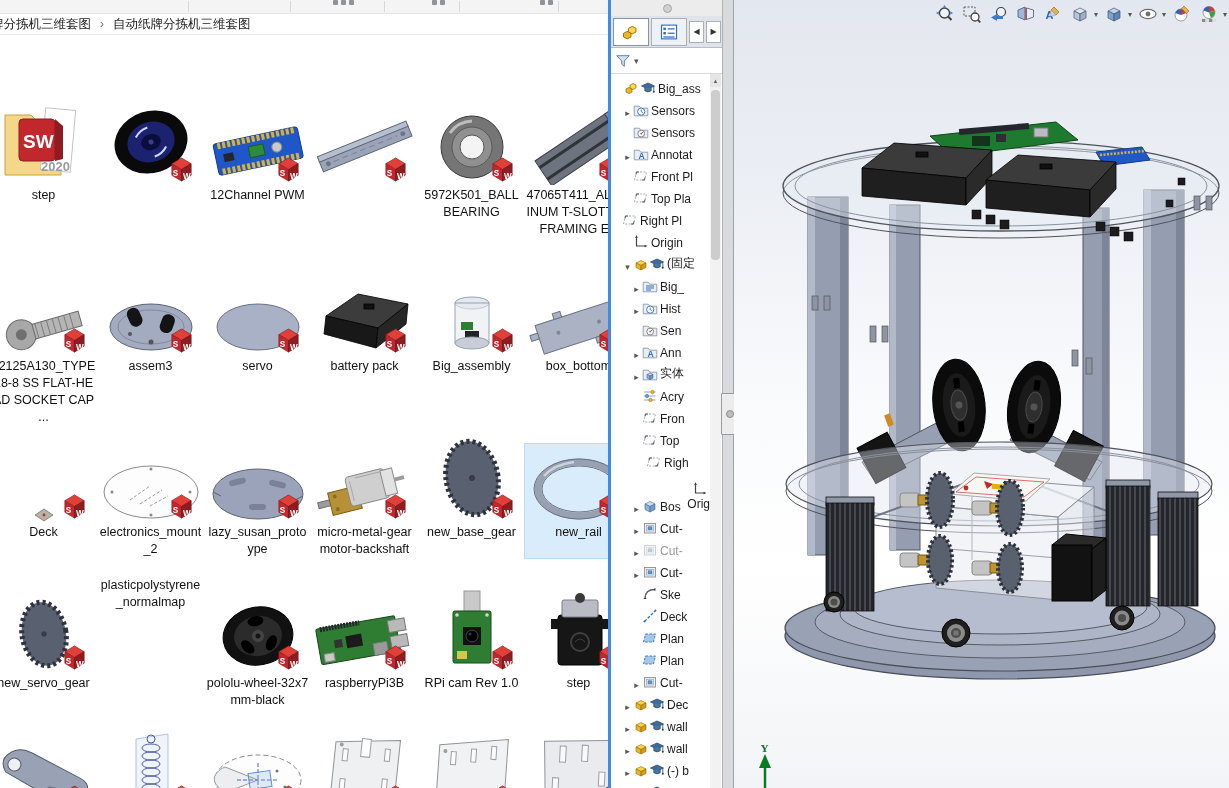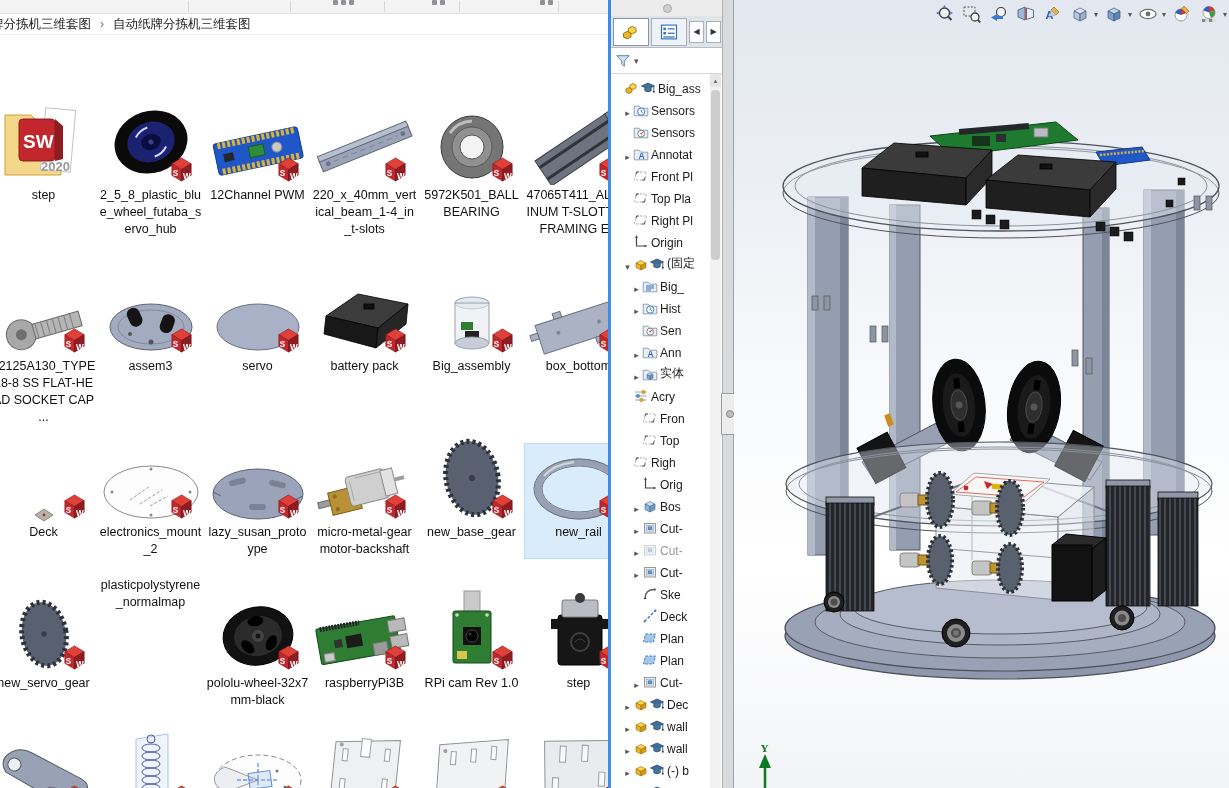--- a/index.html
+++ b/index.html
@@ -117,21 +117,20 @@
                 </g>
               </svg>
               <div class="badge"><svg width="27" height="27" viewBox="0 0 28 28">
                   <polygon points="4,8 14,2 24,8 14,14" fill="#e04038" stroke="#8f1c20" stroke-width="0.7"></polygon>
                   <path d="M4,8 v12 l10,6 v-12z" fill="#c1272d" stroke="#8f1c20" stroke-width="0.7"></path>
                   <path d="M24,8 v12 l-10,6 v-12z" fill="#8f1c20" stroke="#6d1216" stroke-width="0.7"></path>
                   <text x="5" y="21" font-size="8.5" font-weight="bold" fill="#fff" font-family="Liberation Sans,sans-serif">S</text>
                   <text x="15.5" y="24" font-size="8.5" font-weight="bold" fill="#fff" font-family="Liberation Sans,sans-serif">W</text>
                 </svg></div>
             </div>
-            <div class="flabel">2_5_8_plastic_blue_wheel_futaba_servo_hub</div>
           </div>
           <div class="tile">
             <div class="thumb" style="height: 96px;">
               <svg width="102" height="70" viewBox="0 0 102 70">
                 <g transform="rotate(-12 51 35)">
                   <rect x="8" y="20" width="86" height="32" rx="3" fill="#1f57c9" stroke="#123a8a"></rect>
                   <line x1="12" y1="23" x2="90" y2="23" stroke="#d9b23a" stroke-width="6" stroke-dasharray="3,2"></line>
                   <line x1="12" y1="49" x2="90" y2="49" stroke="#d9b23a" stroke-width="6" stroke-dasharray="3,2"></line>
                   <rect x="42" y="30" width="15" height="11" fill="#2e8b3a" stroke="#1c5a24"></rect>
                   <circle cx="70" cy="36" r="5" fill="#c9c9c9" stroke="#8a8a8a"></circle>
@@ -160,21 +159,20 @@
                 </g>
               </svg>
               <div class="badge"><svg width="27" height="27" viewBox="0 0 28 28">
                   <polygon points="4,8 14,2 24,8 14,14" fill="#e04038" stroke="#8f1c20" stroke-width="0.7"></polygon>
                   <path d="M4,8 v12 l10,6 v-12z" fill="#c1272d" stroke="#8f1c20" stroke-width="0.7"></path>
                   <path d="M24,8 v12 l-10,6 v-12z" fill="#8f1c20" stroke="#6d1216" stroke-width="0.7"></path>
                   <text x="5" y="21" font-size="8.5" font-weight="bold" fill="#fff" font-family="Liberation Sans,sans-serif">S</text>
                   <text x="15.5" y="24" font-size="8.5" font-weight="bold" fill="#fff" font-family="Liberation Sans,sans-serif">W</text>
                 </svg></div>
             </div>
-            <div class="flabel">220_x_40mm_vertical_beam_1-4_in_t-slots</div>
           </div>
           <div class="tile">
             <div class="thumb" style="height: 96px;">
               <svg width="80" height="74" viewBox="0 0 80 74">
                 <circle cx="40" cy="36" r="31" fill="#757575" stroke="#3c3c3c"></circle>
                 <circle cx="40" cy="36" r="20" fill="#909090" stroke="#5a5a5a"></circle>
                 <circle cx="40" cy="36" r="12" fill="#f4f4f4" stroke="#555"></circle>
                 <path d="M18,22 a28,28 0 0 1 22,-12" stroke="#bdbdbd" stroke-width="3" fill="none"></path>
               </svg>
               <div class="badge"><svg width="27" height="27" viewBox="0 0 28 28">
@@ -785,21 +783,21 @@
         </div>
         <div class="trow" style="padding-left: 11px;">
           <span class="arrow"></span>
           <span class="ticon"><svg width="16" height="16" viewBox="0 0 16 16">
               <polygon points="3.5,4 13.5,4 11.5,12 1.5,12" fill="none" stroke="#9aa0a8" stroke-width="0.9" stroke-dasharray="2,1.5"></polygon>
               <path d="M3.5,4 h2.5 M3.5,4 l-0.5,2.5" stroke="#555" stroke-width="1"></path>
               <path d="M11.5,12 h-2.5 M11.5,12 l0.5,-2.5" stroke="#555" stroke-width="1"></path>
             </svg></span>
           <span class="tlabel">Top Pla</span>
         </div>
-        <div class="trow" style="padding-left: 11px;">
+        <div class="trow" style="">
           <span class="arrow"></span>
           <span class="ticon"><svg width="16" height="16" viewBox="0 0 16 16">
               <polygon points="3.5,4 13.5,4 11.5,12 1.5,12" fill="none" stroke="#9aa0a8" stroke-width="0.9" stroke-dasharray="2,1.5"></polygon>
               <path d="M3.5,4 h2.5 M3.5,4 l-0.5,2.5" stroke="#555" stroke-width="1"></path>
               <path d="M11.5,12 h-2.5 M11.5,12 l0.5,-2.5" stroke="#555" stroke-width="1"></path>
             </svg></span>
           <span class="tlabel">Right Pl</span>
         </div>
         <div class="trow" style="padding-left: 11px;">
           <span class="arrow"></span>
@@ -865,21 +863,21 @@
         <div class="trow" style="padding-left: 20px;">
           <span class="arrow">▸</span>
           <span class="ticon"><svg width="16" height="16" viewBox="0 0 16 16">
               <path d="M1.2,4.2 h5 l1.6,2 h7 v7.6 h-13.6z" fill="#e9eef6" stroke="#7b8ea6" stroke-width="0.8"></path>
               <polygon points="5,8.5 8,7 11,8.5 8,10" fill="#cfe0f2" stroke="#3f6491" stroke-width="0.6"></polygon>
               <polygon points="5,8.5 8,10 8,13.5 5,12" fill="#8fb3dc" stroke="#3f6491" stroke-width="0.6"></polygon>
               <polygon points="11,8.5 8,10 8,13.5 11,12" fill="#6f9cc9" stroke="#3f6491" stroke-width="0.6"></polygon>
             </svg></span>
           <span class="tlabel">实体</span>
         </div>
-        <div class="trow" style="padding-left: 11px;">
+        <div class="trow" style="padding-left: 20px;">
           <span class="arrow"></span>
           <span class="ticon"><svg width="16" height="16" viewBox="0 0 16 16">
               <line x1="2" y1="4" x2="13.5" y2="4" stroke="#9aa0a8"></line>
               <circle cx="10.5" cy="4" r="1.7" fill="#f0b429" stroke="#8a6d00" stroke-width="0.5"></circle>
               <line x1="2" y1="8" x2="13.5" y2="8" stroke="#9aa0a8"></line>
               <circle cx="5" cy="8" r="1.7" fill="#5b9bd5" stroke="#2e6fbd" stroke-width="0.5"></circle>
               <line x1="2" y1="12" x2="13.5" y2="12" stroke="#9aa0a8"></line>
               <circle cx="8.5" cy="12" r="1.7" fill="#f0b429" stroke="#8a6d00" stroke-width="0.5"></circle>
             </svg></span>
           <span class="tlabel">Acry</span>
@@ -895,30 +893,30 @@
         </div>
         <div class="trow" style="padding-left: 20px;">
           <span class="arrow"></span>
           <span class="ticon"><svg width="16" height="16" viewBox="0 0 16 16">
               <polygon points="3.5,4 13.5,4 11.5,12 1.5,12" fill="none" stroke="#9aa0a8" stroke-width="0.9" stroke-dasharray="2,1.5"></polygon>
               <path d="M3.5,4 h2.5 M3.5,4 l-0.5,2.5" stroke="#555" stroke-width="1"></path>
               <path d="M11.5,12 h-2.5 M11.5,12 l0.5,-2.5" stroke="#555" stroke-width="1"></path>
             </svg></span>
           <span class="tlabel">Top</span>
         </div>
-        <div class="trow" style="padding-left: 11px;">
+        <div class="trow" style="padding-left: 24px;">
           <span class="arrow"></span>
           <span class="ticon"><svg width="16" height="16" viewBox="0 0 16 16">
               <polygon points="3.5,4 13.5,4 11.5,12 1.5,12" fill="none" stroke="#9aa0a8" stroke-width="0.9" stroke-dasharray="2,1.5"></polygon>
               <path d="M3.5,4 h2.5 M3.5,4 l-0.5,2.5" stroke="#555" stroke-width="1"></path>
               <path d="M11.5,12 h-2.5 M11.5,12 l0.5,-2.5" stroke="#555" stroke-width="1"></path>
             </svg></span>
           <span class="tlabel">Righ</span>
         </div>
-        <div class="trow" style="padding-left: 20px;">
+        <div class="trow" style="padding-left: 20px; flex-direction: column;">
           <span class="arrow"></span>
           <span class="ticon"><svg width="16" height="16" viewBox="0 0 16 16">
               <path d="M3.5,2.5 v9.5 h9.5" stroke="#444" fill="none" stroke-width="1.2"></path>
               <polygon points="3.5,1 2.2,4 4.8,4" fill="#444"></polygon>
               <polygon points="14.5,12 11.5,10.7 11.5,13.3" fill="#444"></polygon>
             </svg></span>
           <span class="tlabel">Orig</span>
         </div>
         <div class="trow" style="padding-left: 20px;">
           <span class="arrow">▸</span>

